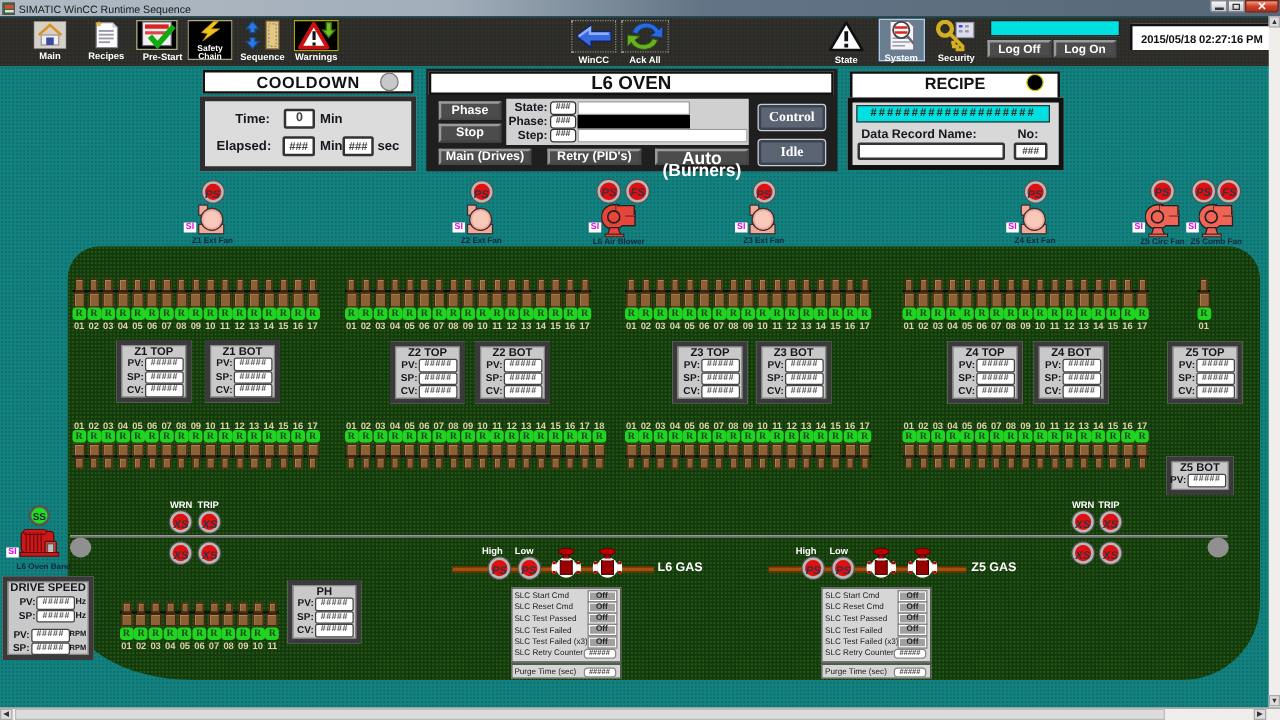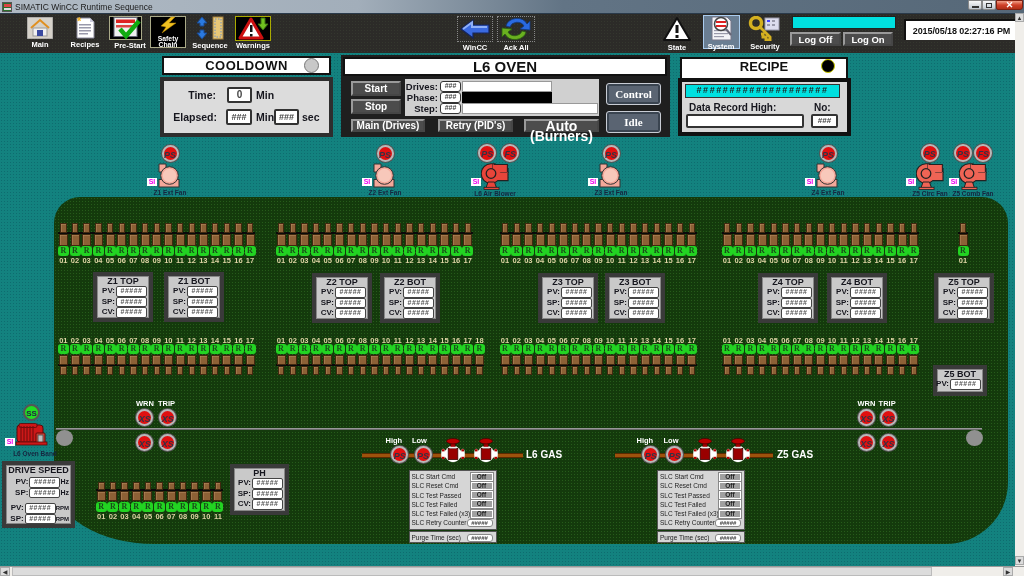--- a/index.html
+++ b/index.html
@@ -151,42 +151,42 @@
 <div class="lbl" style="left:160px;top:89px;width:56px;text-align:right;font-size:10.5px">Time:</div>
 <div class="fld" style="left:227px;top:87px;width:25px;height:16px;font-size:10px;line-height:12px">0</div>
 <div class="lbl" style="left:256px;top:89px;font-size:10.5px">Min</div>
 <div class="lbl" style="left:160px;top:111px;width:57px;text-align:right;font-size:10.5px">Elapsed:</div>
 <div class="fld" style="left:226px;top:109px;width:26px;height:16px;font-size:9px;line-height:12px">###</div>
 <div class="lbl" style="left:256px;top:111px;font-size:10.5px">Min</div>
 <div class="fld" style="left:274px;top:109px;width:25px;height:16px;font-size:9px;line-height:12px">###</div>
 <div class="lbl" style="left:302px;top:111px;font-size:10.5px">sec</div>
 <div class="abs" style="left:341px;top:55px;width:329px;height:82px;background:#1f1f1f"></div>
 <div class="hdr" style="left:343px;top:57px;width:324px;height:19px;font-size:15px;line-height:16px">L6 OVEN</div>
-<div class="gbtn" style="left:351px;top:81px;width:50px;height:15px;font-size:10px;line-height:12px">Start</div>
+<div class="gbtn" style="left:351px;top:81px;width:50px;height:15px;font-size:10px;line-height:12px">Phase</div>
 <div class="gbtn" style="left:351px;top:99px;width:50px;height:15px;font-size:10px;line-height:12px">Stop</div>
 <div class="abs" style="left:405px;top:79px;width:194px;height:37px;background:#d0d0d0"></div>
-<div class="lbl" style="left:405px;top:81px;width:33px;text-align:right;font-size:9.5px">Drives:</div>
+<div class="lbl" style="left:405px;top:81px;width:33px;text-align:right;font-size:9.5px">State:</div>
 <div class="fld" style="left:440px;top:81px;width:21px;height:11px;font-size:7px;line-height:8px;border-width:1.5px;border-radius:3px">###</div>
 <div class="abs" style="left:462px;top:81px;width:90px;height:11px;background:#fff;border:1px solid #999"></div>
 <div class="lbl" style="left:400px;top:92px;width:38px;text-align:right;font-size:9.5px">Phase:</div>
 <div class="fld" style="left:440px;top:92px;width:21px;height:11px;font-size:7px;line-height:8px;border-width:1.5px;border-radius:3px">###</div>
 <div class="abs" style="left:462px;top:92px;width:90px;height:11px;background:#000"></div>
 <div class="lbl" style="left:405px;top:103px;width:33px;text-align:right;font-size:9.5px">Step:</div>
 <div class="fld" style="left:440px;top:103px;width:21px;height:11px;font-size:7px;line-height:8px;border-width:1.5px;border-radius:3px">###</div>
 <div class="abs" style="left:462px;top:103px;width:136px;height:11px;background:#fff;border:1px solid #999"></div>
 <div class="sbtn" style="left:606px;top:83px;width:55px;height:22px;font-size:11px;line-height:20px">Control</div>
 <div class="sbtn" style="left:606px;top:111px;width:55px;height:22px;font-size:11px;line-height:20px">Idle</div>
 <div class="gbtn" style="left:351px;top:119px;width:74px;height:13px;font-size:10px;line-height:10px">Main (Drives)</div>
 <div class="gbtn" style="left:438px;top:119px;width:75px;height:13px;font-size:10px;line-height:10px">Retry (PID's)</div>
 <div class="gbtn" style="left:524px;top:119px;width:75px;height:13px;font-size:14px;line-height:10px">Auto (Burners)</div>
 <div class="hdr" style="left:680px;top:57px;width:168px;height:33px;font-size:13px;line-height:16px">RECIPE</div>
 <div class="abs" style="left:821px;top:59px;width:14px;height:14px;background:#000;border:1.5px solid #cc0;border-radius:50%"></div>
 <div class="panelbody" style="left:678px;top:78px;width:173px;height:58px;border-color:#111;background:#d8d8d8"></div>
 <div class="abs" style="left:685px;top:84px;width:155px;height:14px;background:#00e0e0;border:1.5px solid #333;font-size:9px;font-weight:bold;color:#222;text-align:center;line-height:11px;letter-spacing:1.6px">####################</div>
-<div class="lbl" style="left:689px;top:102px;font-size:10px">Data Record High:</div>
+<div class="lbl" style="left:689px;top:102px;font-size:10px">Data Record Name:</div>
 <div class="lbl" style="left:814px;top:102px;font-size:10px">No:</div>
 <div class="abs" style="left:686px;top:114px;width:118px;height:14px;background:#fff;border:2px solid #333;border-radius:2px"></div>
 <div class="fld" style="left:811px;top:114px;width:27px;height:14px;font-size:8px;line-height:10px">###</div>
 <div class="rc" style="left:161.5px;top:145.0px;width:17px;height:17px;line-height:16px">PS</div>
 <svg class="abs" style="left:158px;top:163px" width="24" height="26" viewBox="0 0 24 26">
       <path d="M1 9 L1 1 L8 1 L8 5 L11 5 L11 9 Z" fill="#f4a89a" stroke="#333" stroke-width="1"></path>
       <rect x="1" y="16.5" width="20" height="7.5" fill="#f4a89a" stroke="#333" stroke-width="1"></rect>
       <circle cx="11.5" cy="12.5" r="8.8" fill="#f4a89a" stroke="#333" stroke-width="1"></circle>
       <circle cx="11.5" cy="12.5" r="6.8" fill="#f8c8ba" stroke="none"></circle>
     </svg>

